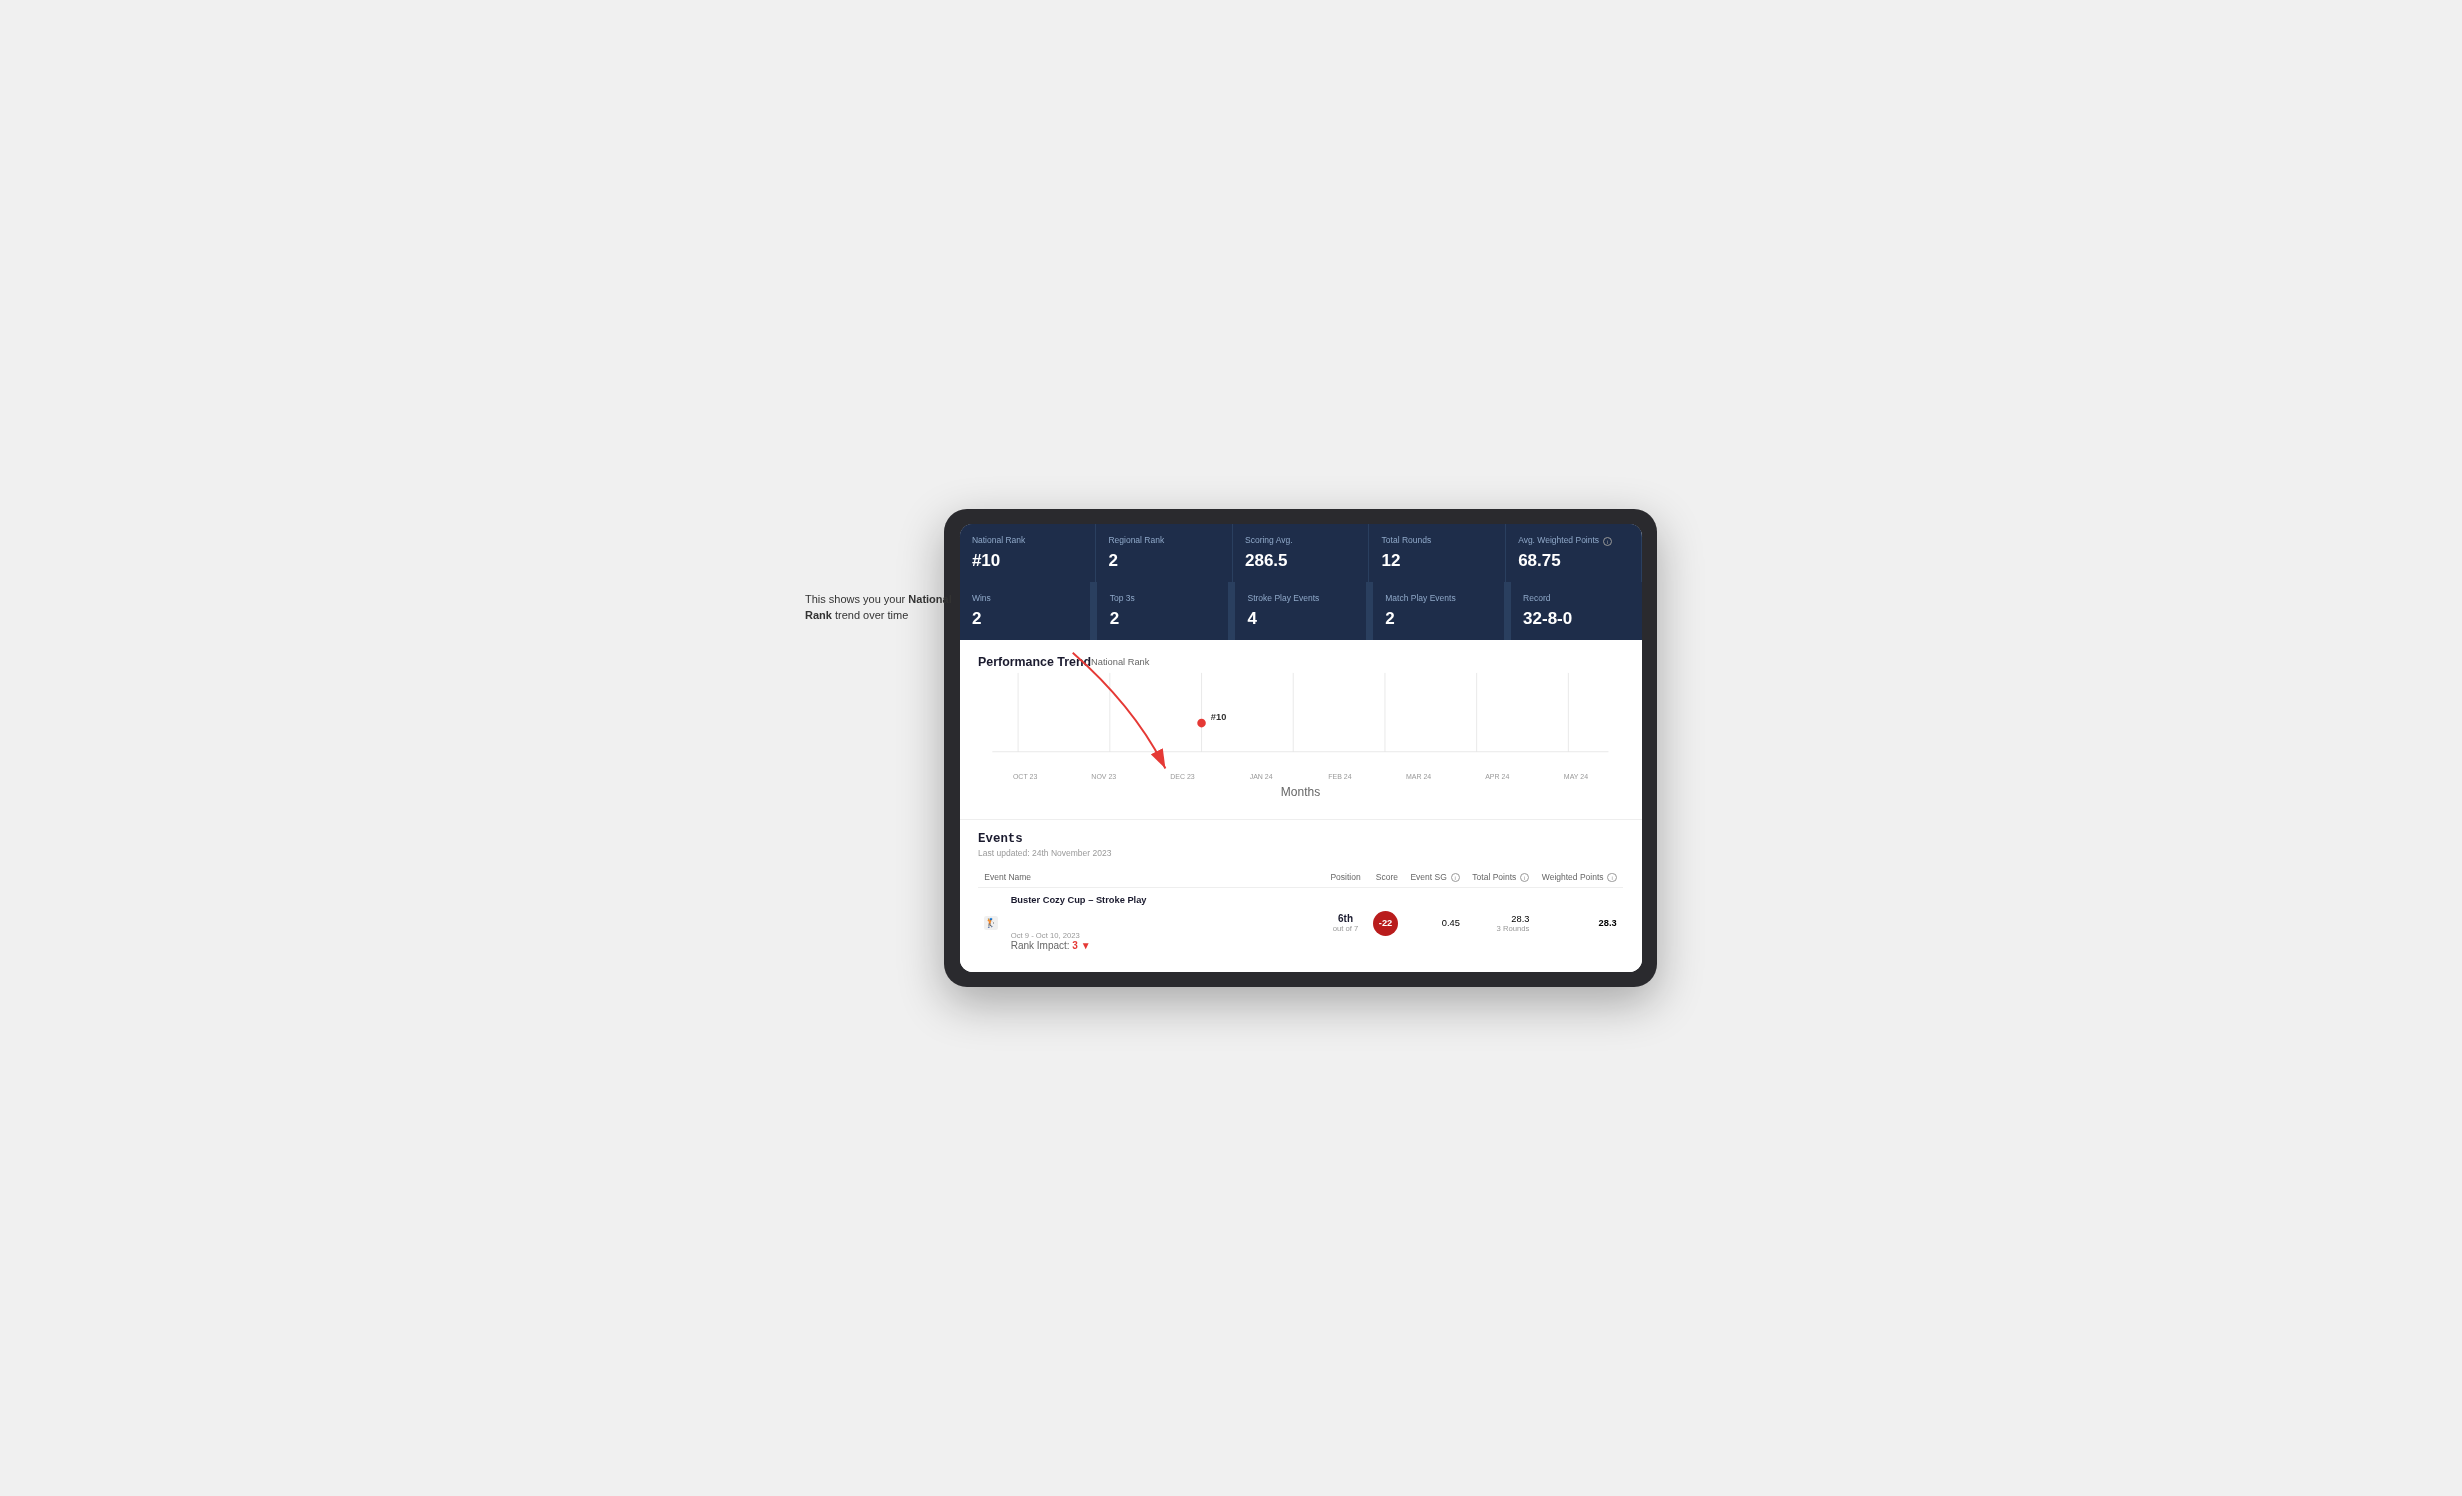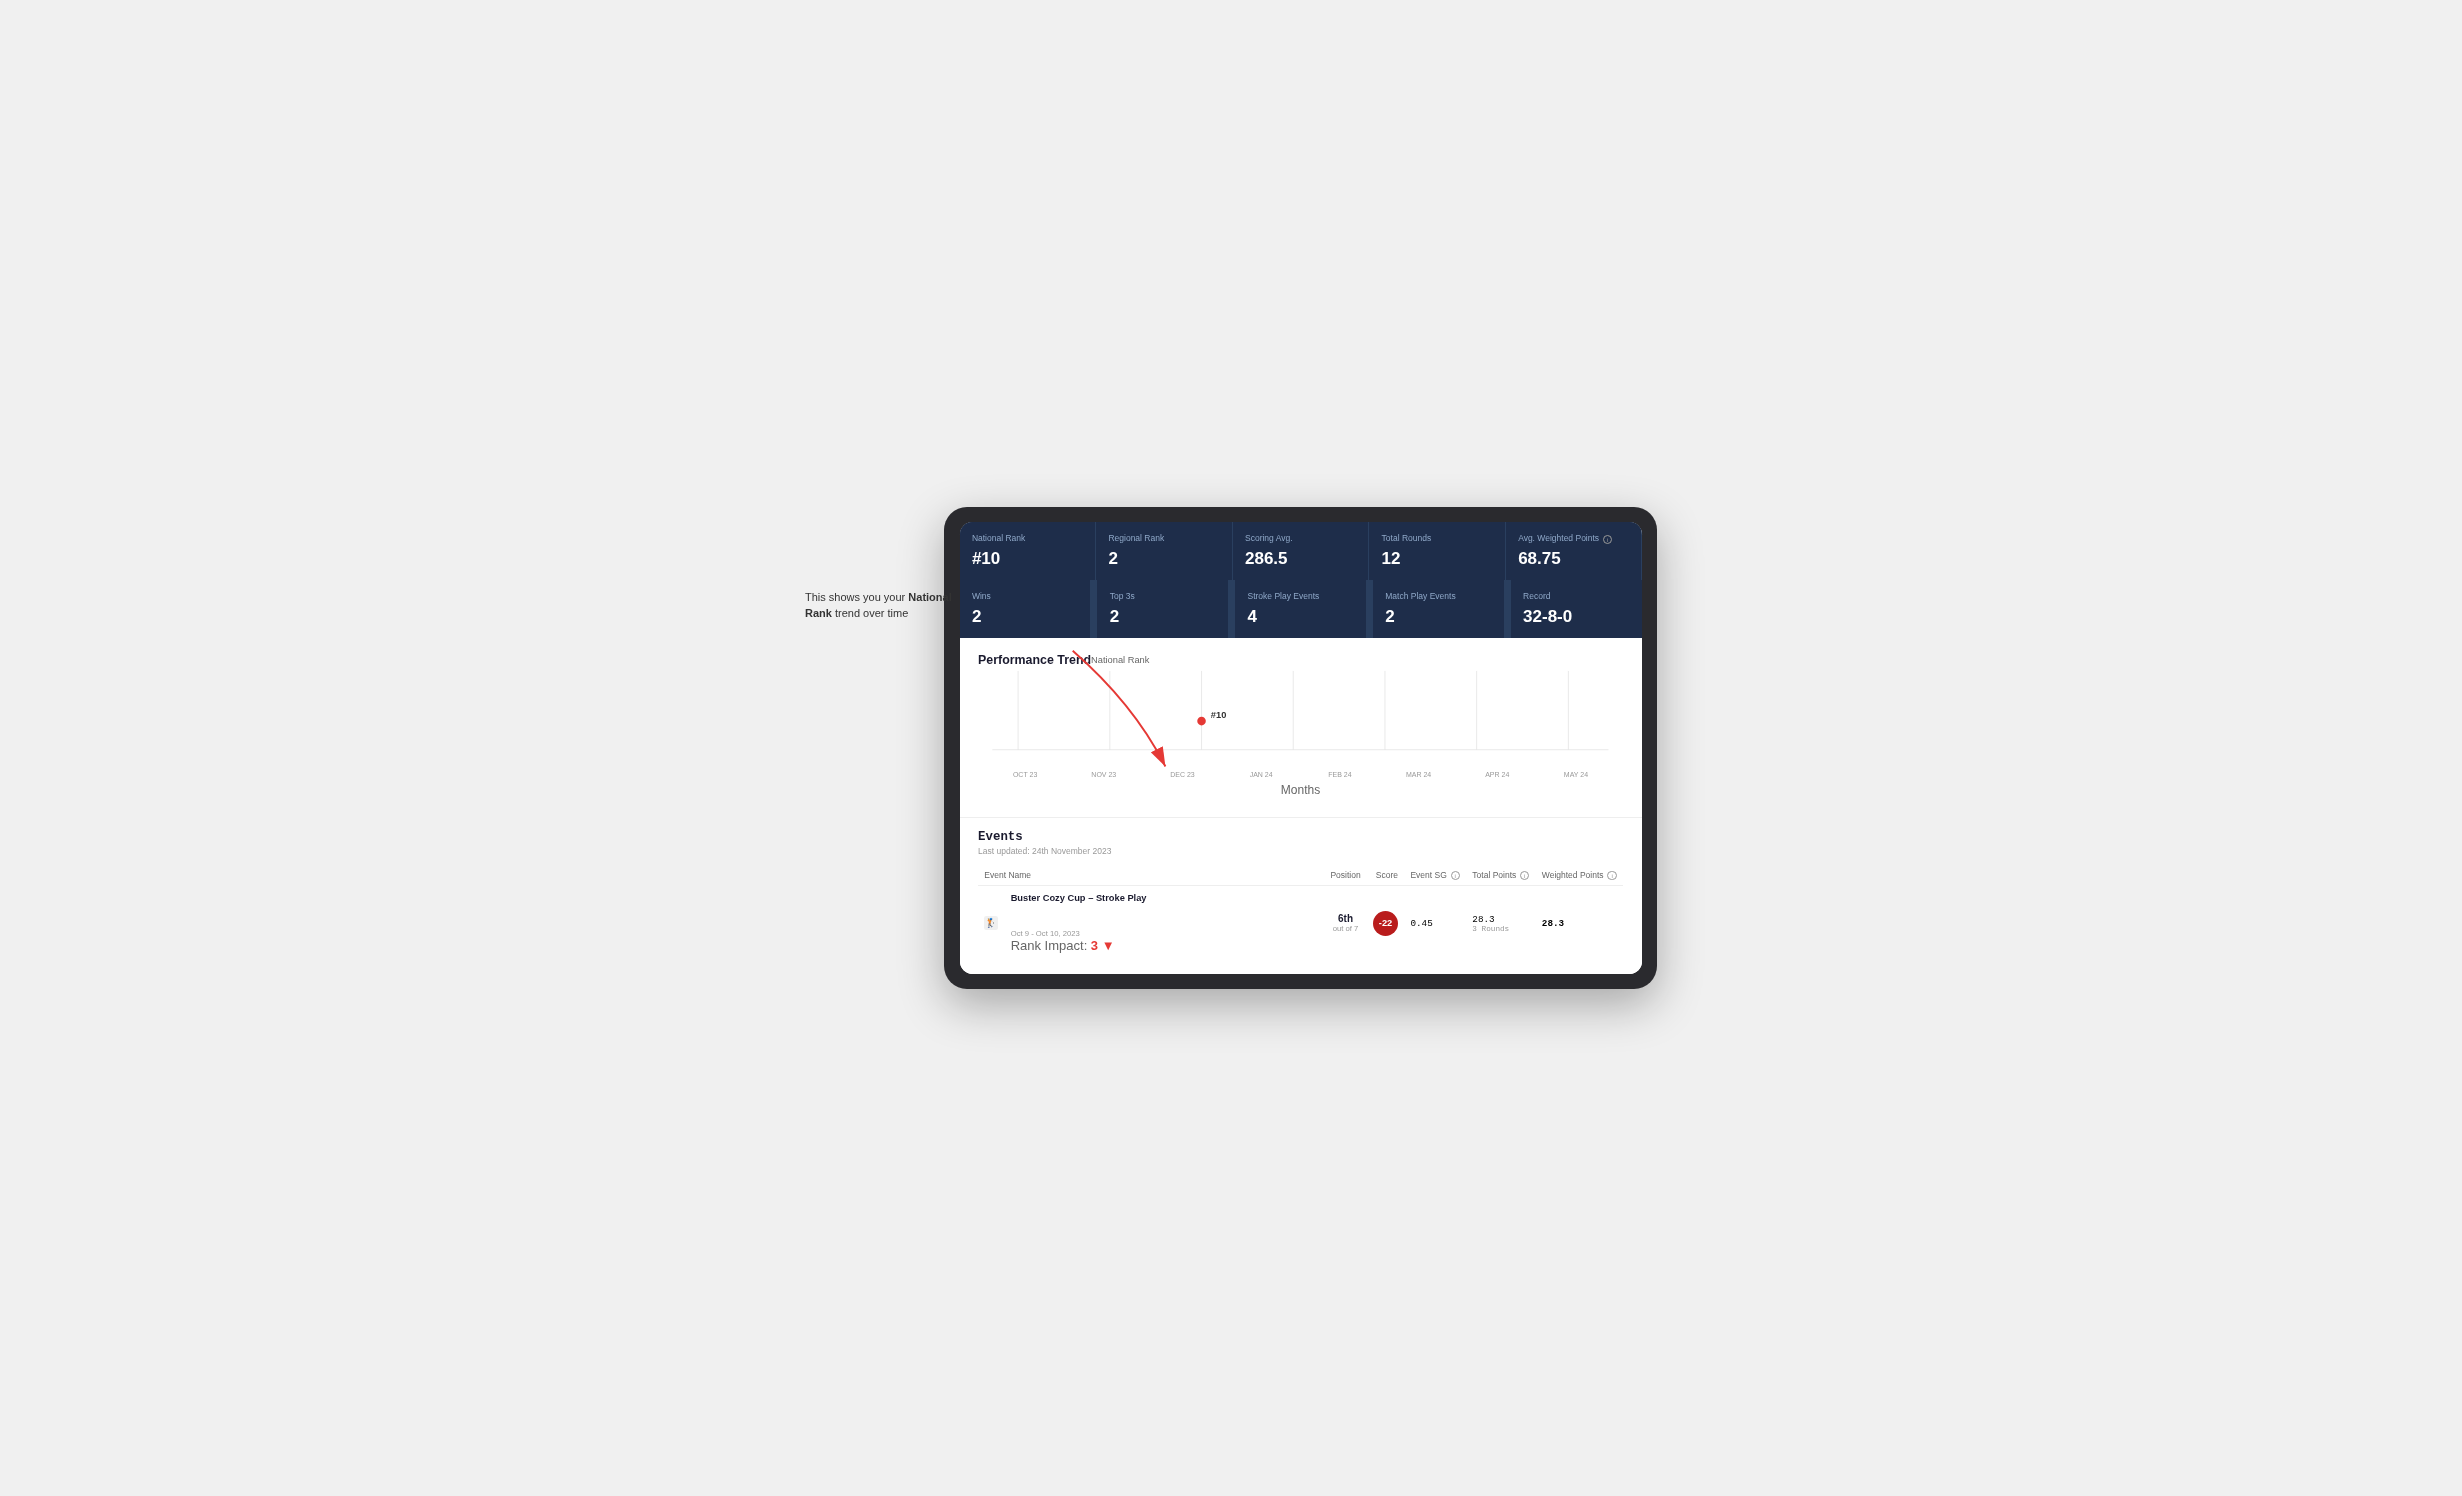--- a/index.html
+++ b/index.html
@@ -185,21 +185,21 @@
       font-weight: 600;
       color: #1a1a2e;
       font-size: 9.3px;
     }
     .event-date {
       font-size: 7.7px;
       color: #999;
       margin-top: 26px;
     }
     .event-rank-impact {
-      font-size: 13px;
+      font-size: 10px;
       color: #666;
     }
     .rank-impact-val {
       color: #e53935;
       font-weight: 600;
     }
     .position-val {
       font-weight: 700;
       font-size: 10px;
       color: #1a1a2e;
@@ -215,21 +215,21 @@
       width: 25px;
       height: 25px;
       display: flex;
       align-items: center;
       justify-content: center;
       font-weight: 700;
       font-size: 9.3px;
       margin: 0 auto;
     }
     .cell-center { text-align: center; }
-    .cell-right { text-align: left; font-family: Liberation Mono, monospace; }
+    .cell-right { text-align: right; }
     .info-icon {
       display: inline-block;
       width: 9.3px;
       height: 9.3px;
       border-radius: 50%;
       border: 0.8px solid #999;
       font-size: 6.2px;
       text-align: center;
       line-height: 8.5px;
       color: #999;

